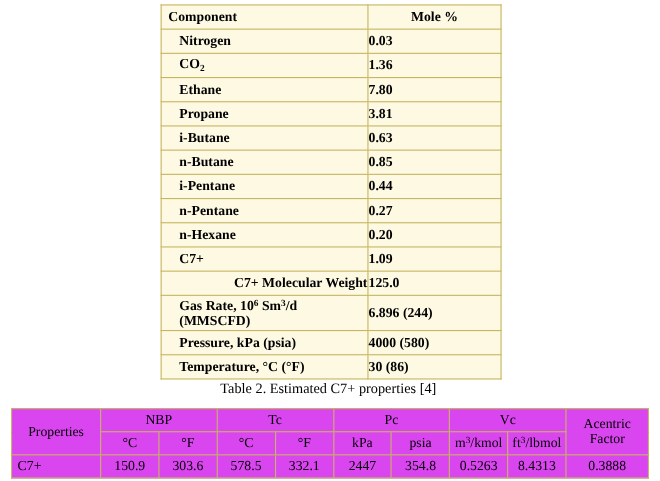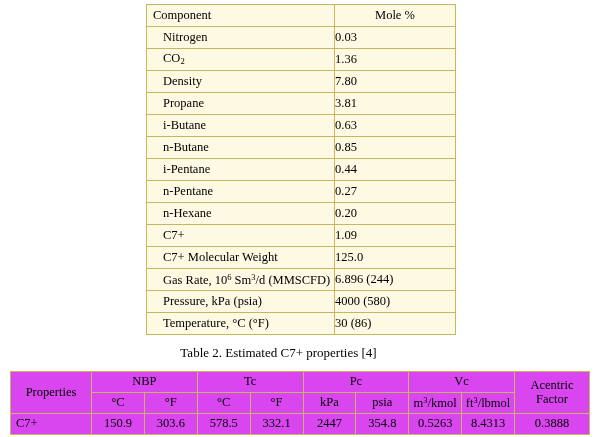--- a/index.html
+++ b/index.html
@@ -34,27 +34,29 @@
     background: #fdf9e3;
     table-layout: fixed;
   }
   table.comp td {
     border: 1px solid #c8b560;
     font-size: 12.5px;
     line-height: 1.05;
     padding: 2px 0 2px 0;
     height: 17px;
     vertical-align: middle;
+    font-weight: bold;
   }
   table.comp td.lbl {
     padding-left: 16px;
     text-align: left;
   }
   table.comp td.lbl.indent {
     padding-left: 16px;
+    text-align: right;
   }
   table.comp td.val {
     text-align: left;
     width: 120px;
   }
   table.comp td.hdr-l {
     padding-left: 6px;
     text-align: left;
   }
   table.comp td.hdr-r {
@@ -67,20 +69,21 @@
   sup { vertical-align: 0.45em; }
 
   
   .caption {
     position: absolute;
     left: 0;
     top: 345px;
     width: 557px;
     text-align: center;
     font-size: 13px;
+    padding-left: 20px;
   }
 
   
   .props-wrap {
     position: absolute;
     left: 10px;
     top: 371px;
     width: 580px;
   }
   table.props {
@@ -125,21 +128,21 @@
           <td class="val">0.03</td>
         </tr>
 
         <tr>
           <td class="lbl"><span>CO</span><sub>2</sub></td>
           <td class="val">1.36</td>
         </tr>
 
 
         <tr>
-          <td class="lbl">Density</td>
+          <td class="lbl">Ethane</td>
           <td class="val">7.80</td>
         </tr>
 
         <tr>
           <td class="lbl">Propane</td>
           <td class="val">3.81</td>
         </tr>
 
         <tr>
           <td class="lbl">i-Butane</td>

